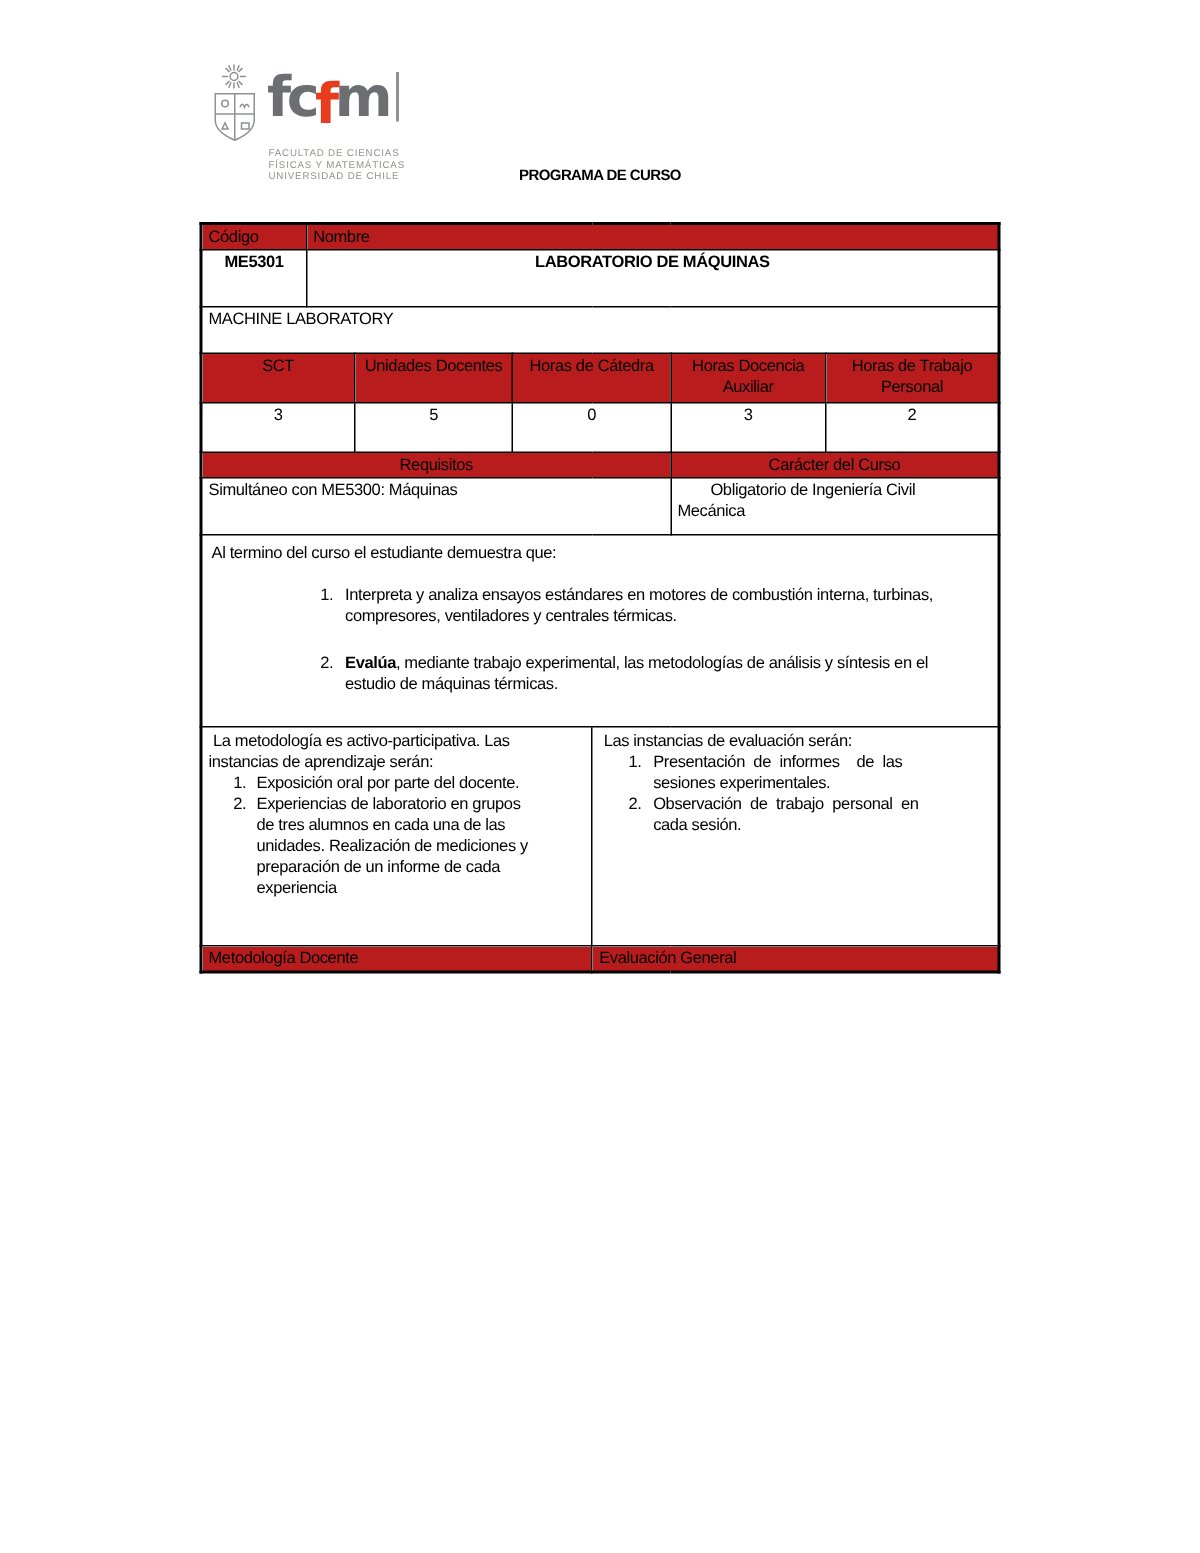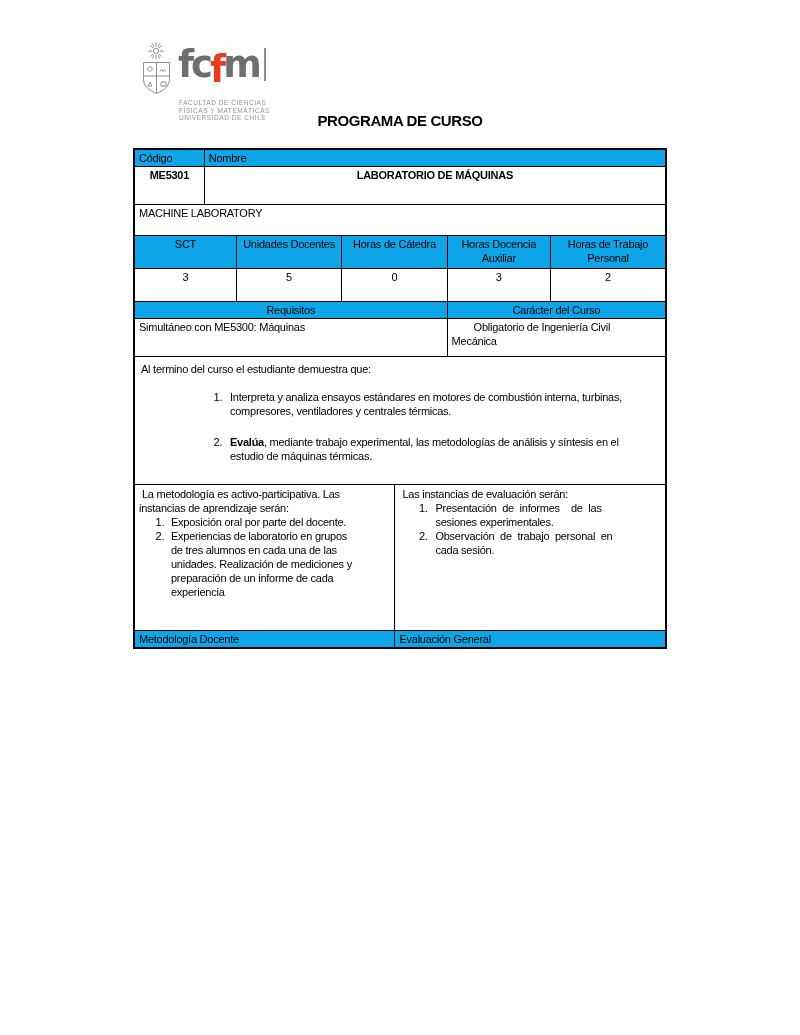--- a/index.html
+++ b/index.html
@@ -29,38 +29,38 @@
   }
   .tagline {
     position:absolute; left:41px; top:59px;
     font-size:6.5px; line-height:7.5px; letter-spacing:0.55px;
     color:#97918e; white-space:pre-line;
   }
 
   
   .doc-title {
     position:absolute; top:112px; left:0; width:800px;
-    text-align:center; font-weight:bold; font-size:15px; letter-spacing:-0.4px;
+    text-align:center; font-weight:bold; font-size:10px; letter-spacing:-0.4px;
   }
 
   
   table.course {
     position:absolute; left:133px; top:148px;
     width:534px; table-layout:fixed;
     border-collapse:collapse;
     border:2px solid #000;
     font-size:11px; line-height:14px; letter-spacing:-0.25px;
   }
   table.course td {
     border:1px solid #000;
     padding:1px 4px;
     vertical-align:top;
     overflow:hidden;
   }
-  td.gray { background:#0ea5e9; vertical-align:middle; }
+  td.gray { background:#b91c1c; vertical-align:middle; }
   td.center { text-align:center; }
   td.bold { font-weight:bold; }
   .preline { white-space:pre-line; }
   .prewrap { white-space:pre-wrap; }
   .indent1 { text-indent:22px;border-radius:17px; }
   .introp { margin:4px 0 14px 2px; }
   .introp2 { margin:1px 0 0 0; text-indent:3px; }
   ol.res { margin:0; padding-left:46px; }
   ol.res li { padding-left:5px; margin-bottom:17px;margin-left:40px; }
   ol.met { margin:0; padding-left:28px; }

